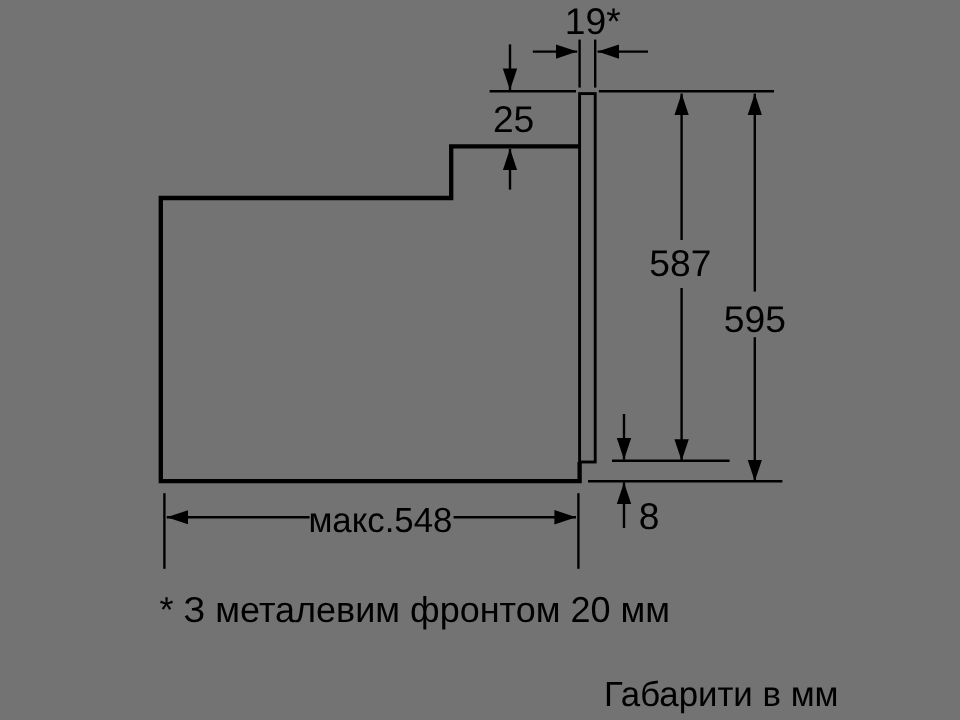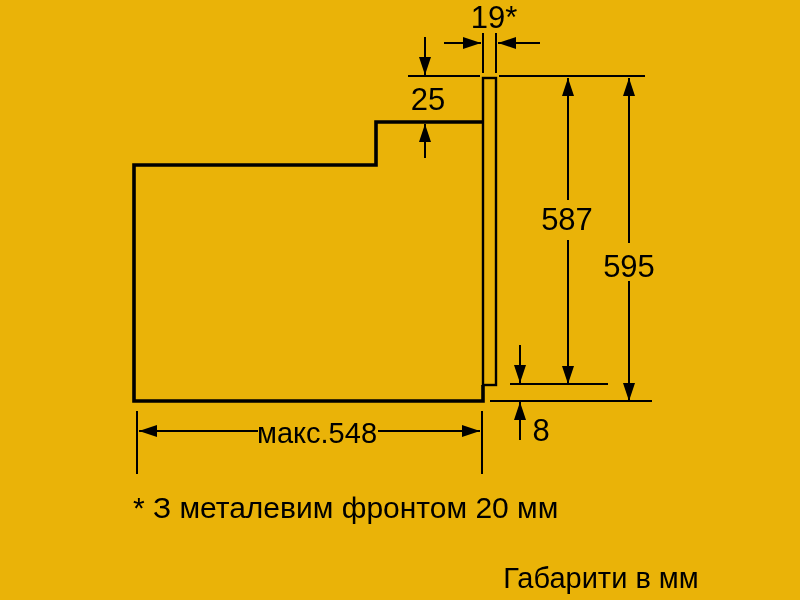--- a/index.html
+++ b/index.html
@@ -4,21 +4,21 @@
 <style>
   html, body {
     margin: 0;
     padding: 0;
     background: #ffffff;
   }
   .stage {
     position: relative;
     width: 800px;
     height: 600px;
-    background: #eab308;
+    background: #737373;
     overflow: hidden;
   }
   svg text {
     font-family: "Liberation Sans", "DejaVu Sans", sans-serif;
     fill: #000000;
   }
   .dim-num {
     font-size: 31px;
   }
   .dim-num-sm {

